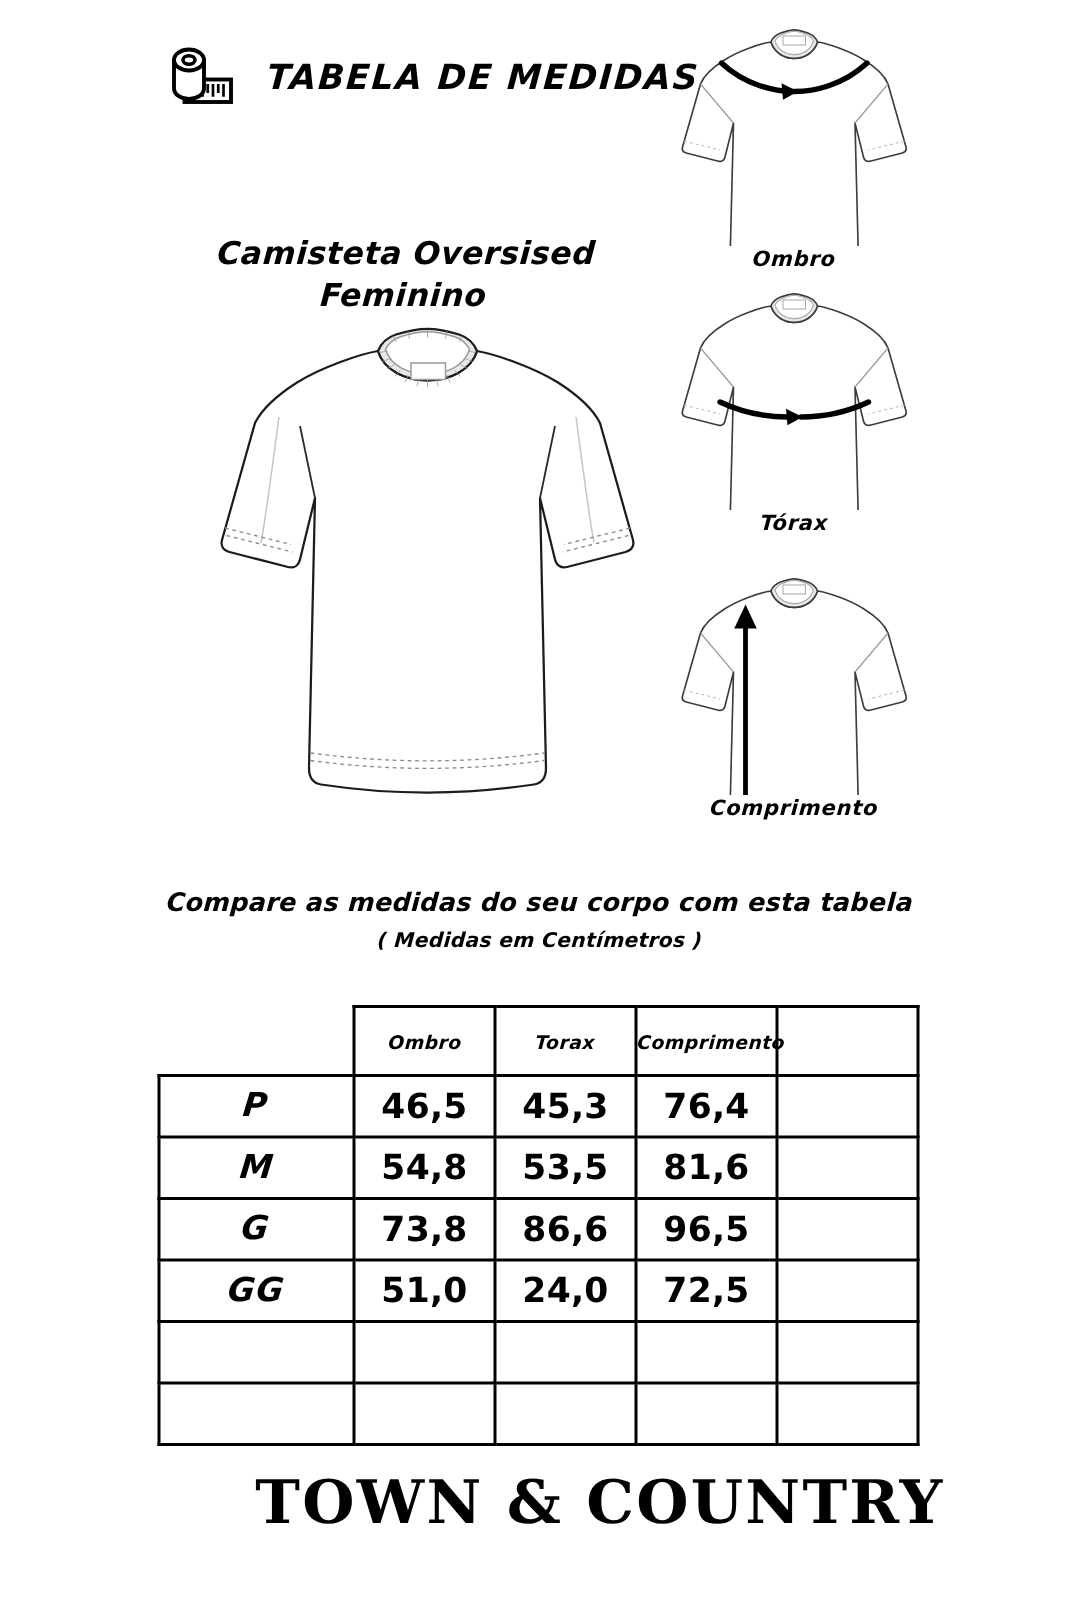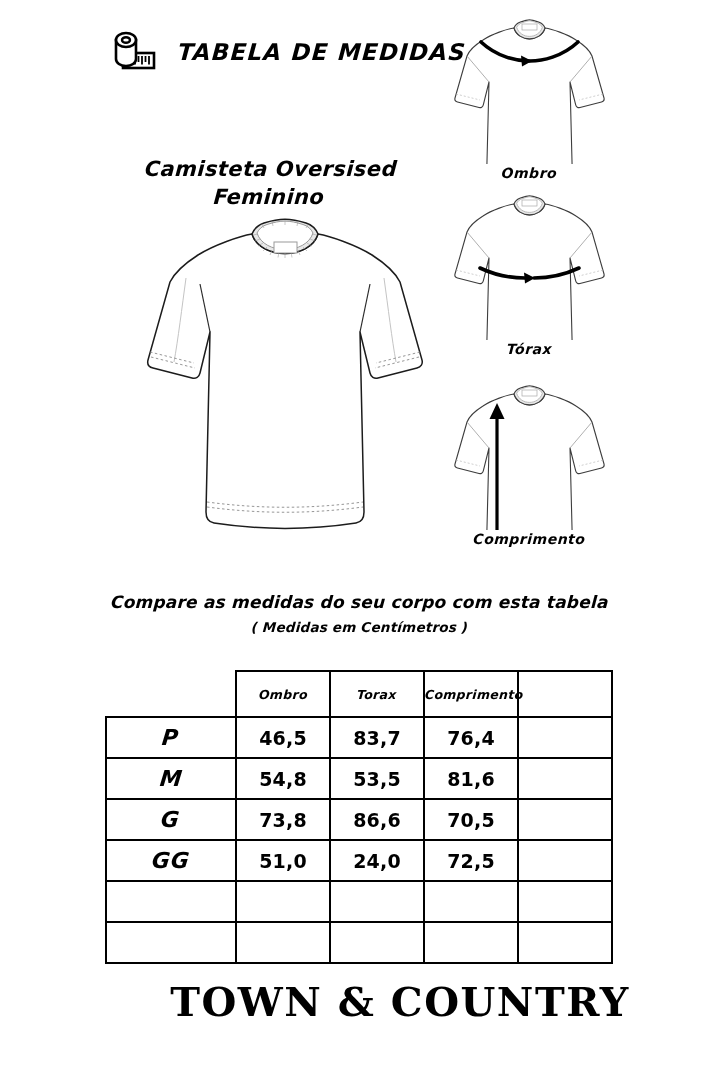--- a/index.html
+++ b/index.html
@@ -123,21 +123,21 @@
   }
   td.head-cell span { display: inline-block; transform: skewX(-4deg); }
   td.size-cell {
     font-weight: 700; font-style: italic;
     font-size: 22px;
     letter-spacing: 1px;
   }
   td.size-cell span { display: inline-block; transform: skewX(-6deg); }
   td.val-cell {
     font-weight: 700;
-    font-size: 19px;
+    font-size: 23px;
     letter-spacing: 0.2px;
   }
 
   
   .brand {
     position: absolute;
     left: 0; top: 978px;
     width: 720px;
     text-align: center;
     font-family: "DejaVu Serif", serif;
@@ -377,36 +377,36 @@
     <tr class="head-row">
       <td class="col-size corner-blank"></td>
       <td class="col-meas head-cell"><span>Ombro</span></td>
       <td class="col-meas head-cell"><span>Torax</span></td>
       <td class="col-meas head-cell"><span>Comprimento</span></td>
       <td class="col-blank head-cell"><span></span></td>
     </tr>
     <tr>
       <td class="col-size size-cell"><span>P</span></td>
       <td class="col-meas val-cell">46,5</td>
-      <td class="col-meas val-cell">83,7</td>
+      <td class="col-meas val-cell">45,3</td>
       <td class="col-meas val-cell">76,4</td>
       <td class="col-blank val-cell"></td>
     </tr>
     <tr>
       <td class="col-size size-cell"><span>M</span></td>
       <td class="col-meas val-cell">54,8</td>
       <td class="col-meas val-cell">53,5</td>
       <td class="col-meas val-cell">81,6</td>
       <td class="col-blank val-cell"></td>
     </tr>
     <tr>
       <td class="col-size size-cell"><span>G</span></td>
       <td class="col-meas val-cell">73,8</td>
       <td class="col-meas val-cell">86,6</td>
-      <td class="col-meas val-cell">70,5</td>
+      <td class="col-meas val-cell">96,5</td>
       <td class="col-blank val-cell"></td>
     </tr>
     <tr>
       <td class="col-size size-cell"><span>GG</span></td>
       <td class="col-meas val-cell">51,0</td>
       <td class="col-meas val-cell">24,0</td>
       <td class="col-meas val-cell">72,5</td>
       <td class="col-blank val-cell"></td>
     </tr>
     <tr>

